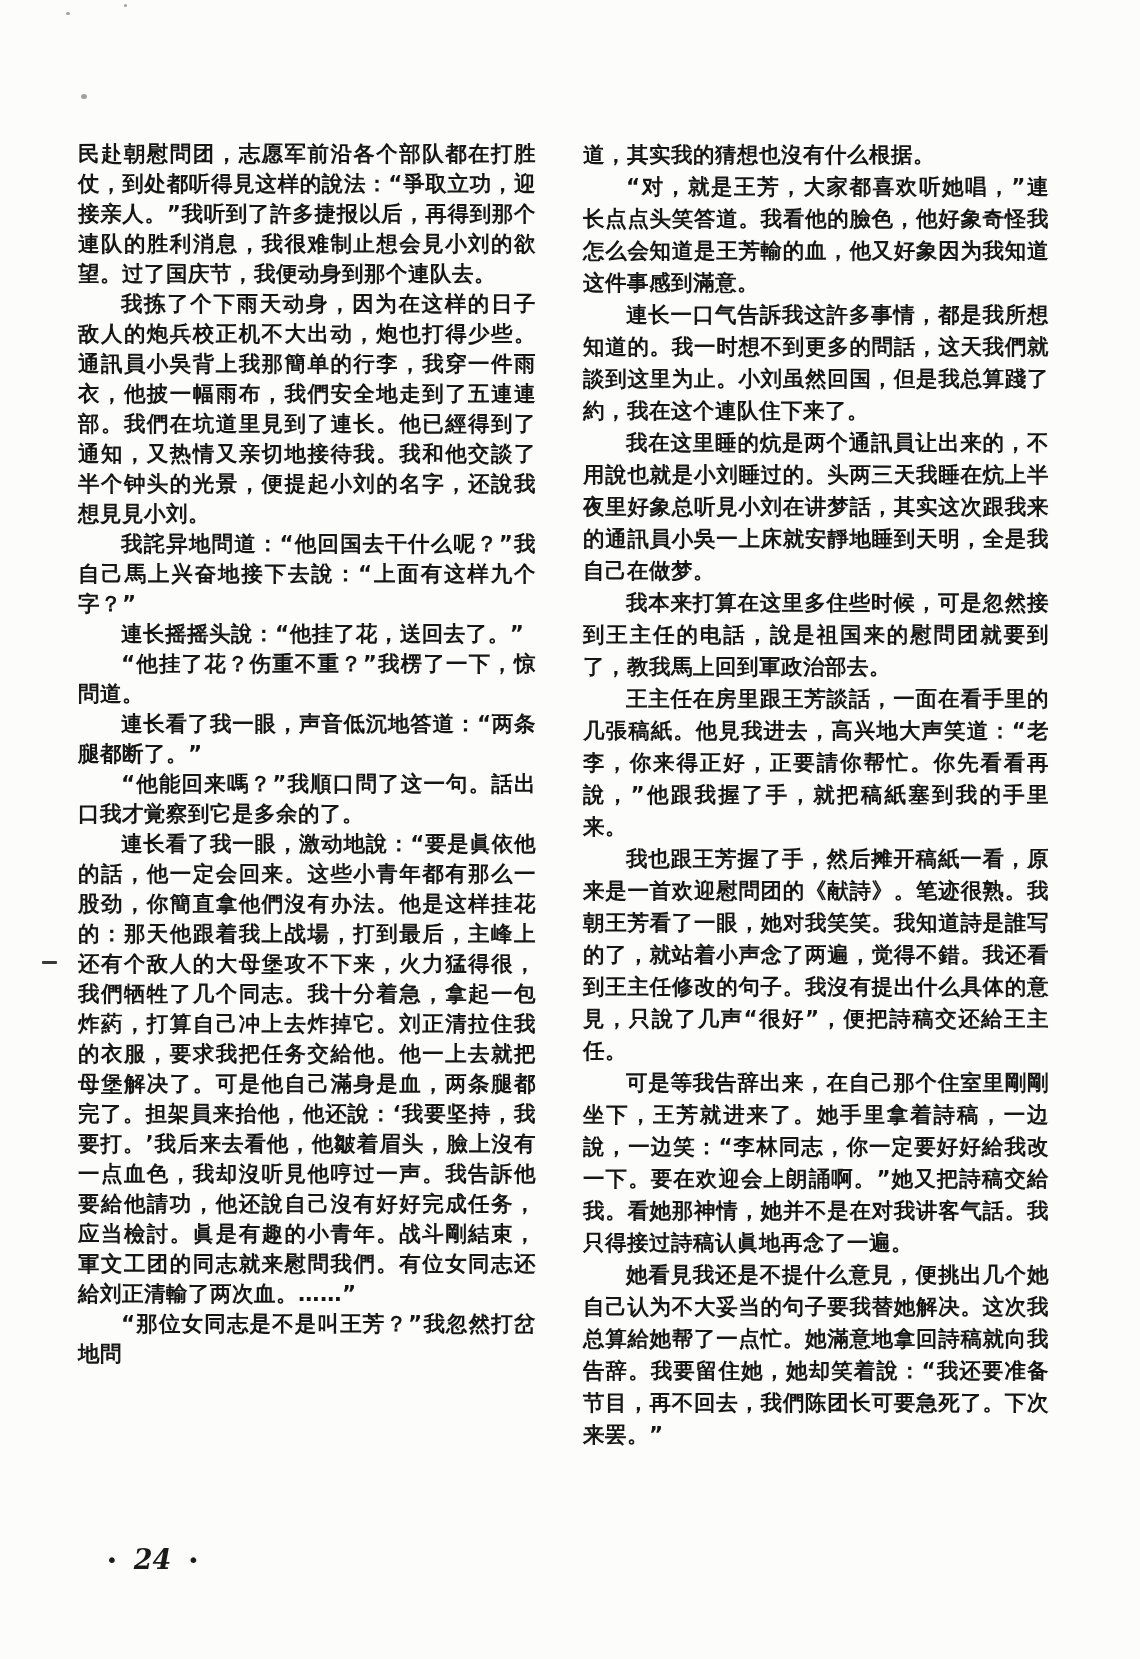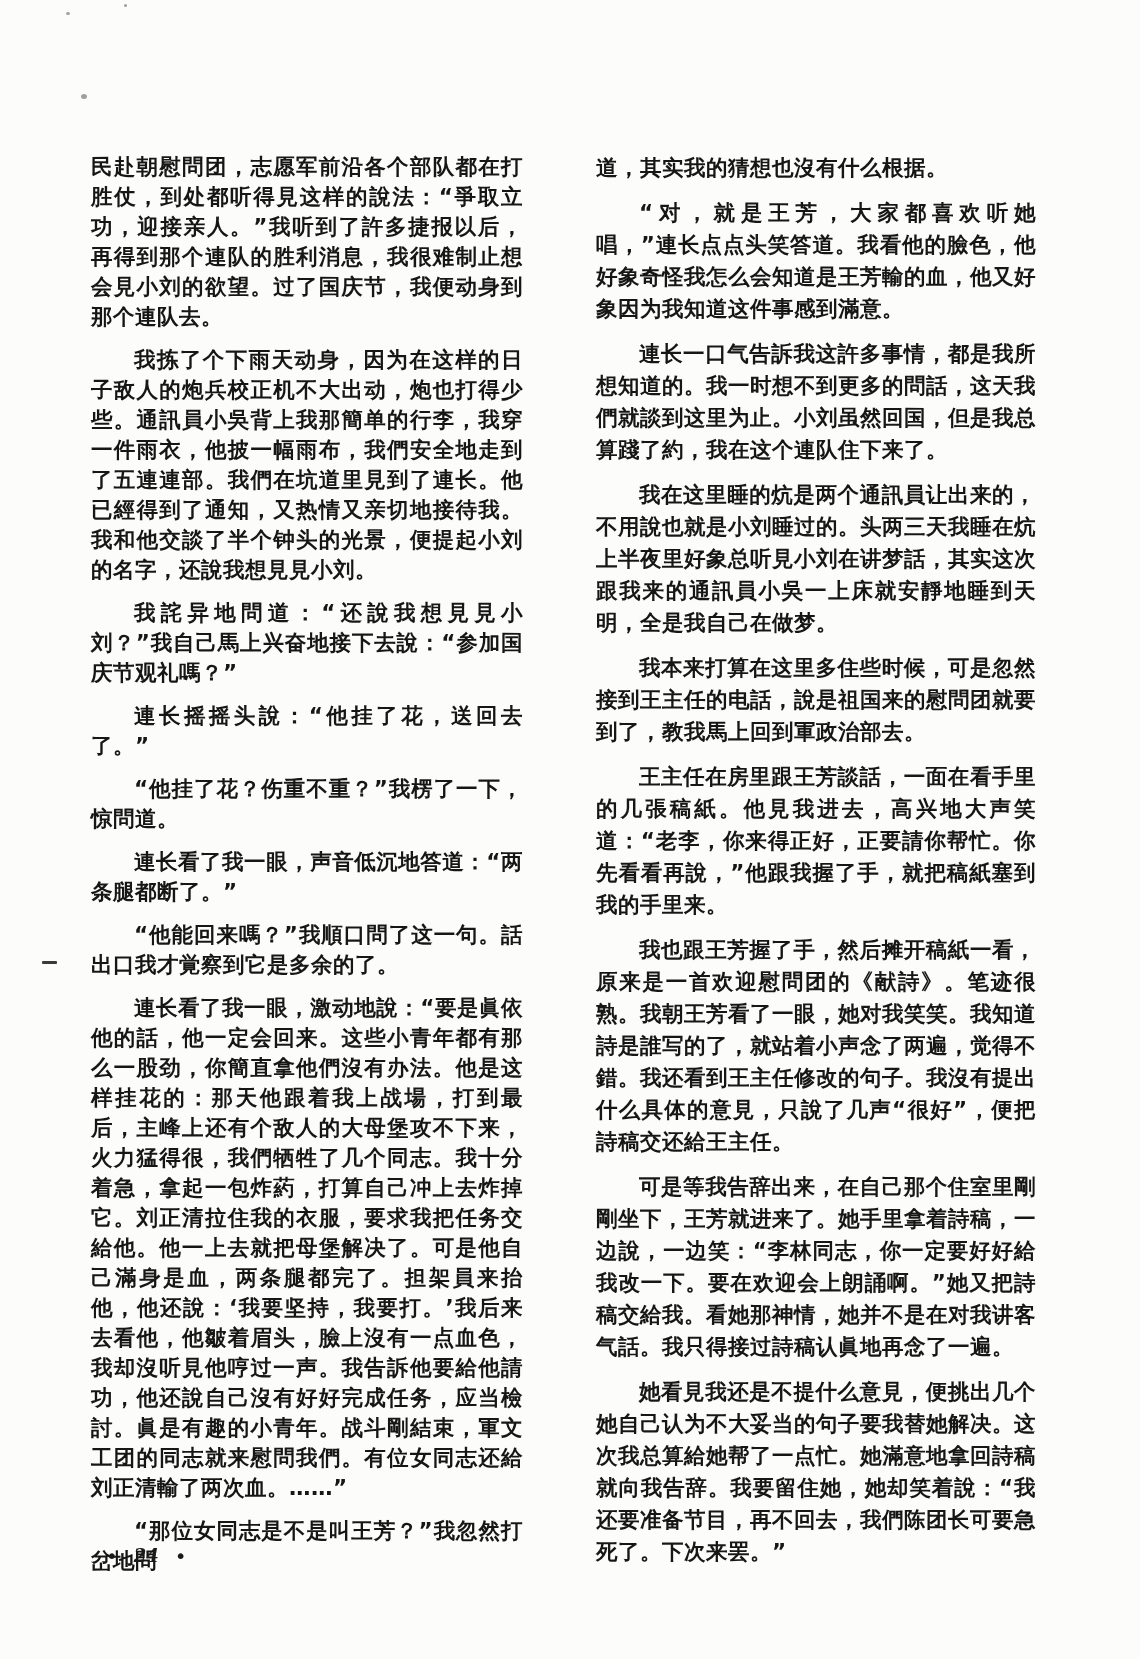--- a/index.html
+++ b/index.html
@@ -22,21 +22,21 @@
     opacity: .5;
   }
   .column {
     position: absolute;
     color: #161616;
     text-align: justify;
     font-weight: 600;
     letter-spacing: 0.5px;
   }
   .column p {
-    margin: 13px;
+    margin: 0;
     text-indent: 2em;
   }
   .column p.noindent { text-indent: 0; }
   #left-col {
     left: 78px;
     top: 139px;
     width: 458px;
     font-size: 21.5px;
     line-height: 30px;
   }
@@ -66,36 +66,36 @@
     color: #1a1a1a;
   }
   .footer .dot {
     font-size: 20px;
     line-height: 1;
   }
   .footer .num {
     font-family: "DejaVu Serif", serif;
     font-style: italic;
     font-weight: bold;
-    font-size: 18px;
+    font-size: 27px;
     line-height: 1;
   }
 </style>
 </head>
 <body>
 
 <div class="page-noise" style="left:66px; top:12px; width:4px; height:3px;"></div>
 <div class="page-noise" style="left:124px; top:4px; width:3px; height:3px;"></div>
 <div class="page-noise" style="left:81px; top:94px; width:6px; height:5px;"></div>
 
 <div id="left-col" class="column">
 
 <p class="noindent">民赴朝慰問团，志愿军前沿各个部队都在打胜仗，到处都听得見这样的說法：“爭取立功，迎接亲人。”我听到了許多捷报以后，再得到那个連队的胜利消息，我很难制止想会見小刘的欲望。过了国庆节，我便动身到那个連队去。</p>
     <p>我拣了个下雨天动身，因为在这样的日子敌人的炮兵校正机不大出动，炮也打得少些。通訊員小吳背上我那簡单的行李，我穿一件雨衣，他披一幅雨布，我們安全地走到了五連連部。我們在坑道里見到了連长。他已經得到了通知，又热情又亲切地接待我。我和他交談了半个钟头的光景，便提起小刘的名字，还說我想見見小刘。</p>
-    <p>我詫异地問道：“还說我想見見小刘？”我自己馬上兴奋地接下去說：“参加国庆节观礼嗎？”</p>
+    <p>我詫异地問道：“他回国去干什么呢？”我自己馬上兴奋地接下去說：“上面有这样九个字？”</p>
     <p>連长摇摇头說：“他挂了花，送回去了。”</p>
     <p>“他挂了花？伤重不重？”我楞了一下，惊問道。</p>
     <p>連长看了我一眼，声音低沉地答道：“两条腿都断了。”</p>
     <p>“他能回来嗎？”我順口問了这一句。話出口我才覚察到它是多余的了。</p>
     <p>連长看了我一眼，激动地說：“要是眞依他的話，他一定会回来。这些小青年都有那么一股劲，你簡直拿他們沒有办法。他是这样挂花的：那天他跟着我上战場，打到最后，主峰上还有个敌人的大母堡攻不下来，火力猛得很，我們牺牲了几个同志。我十分着急，拿起一包炸葯，打算自己冲上去炸掉它。刘正清拉住我的衣服，要求我把任务交給他。他一上去就把母堡解决了。可是他自己滿身是血，两条腿都完了。担架員来抬他，他还說：‘我要坚持，我要打。’我后来去看他，他皺着眉头，臉上沒有一点血色，我却沒听見他哼过一声。我告訴他要給他請功，他还說自己沒有好好完成任务，应当檢討。眞是有趣的小青年。战斗剛結束，軍文工团的同志就来慰問我們。有位女同志还給刘正清輸了两次血。……”</p>
     <p>“那位女同志是不是叫王芳？”我忽然打岔地問</p>
   </div>
 
 <div id="right-col" class="column">
 

